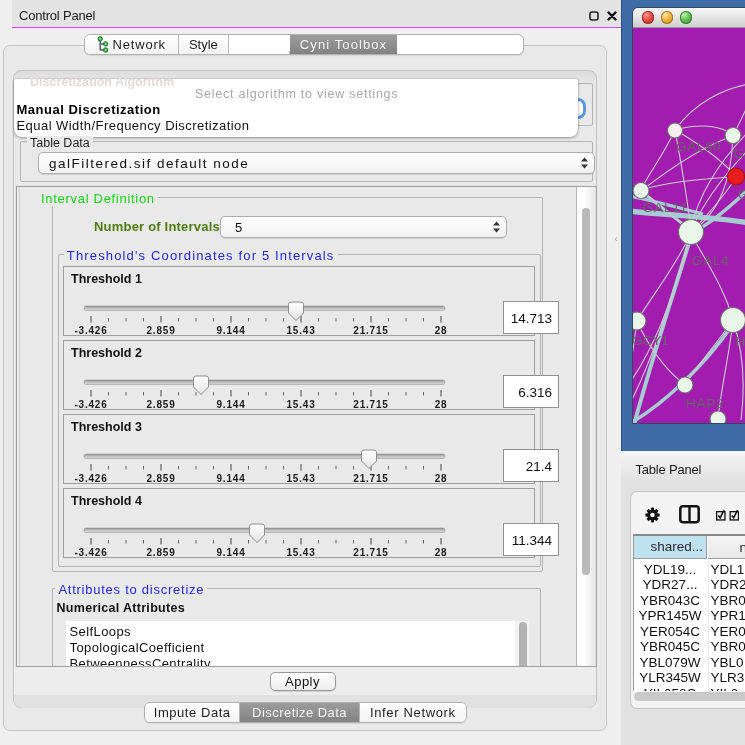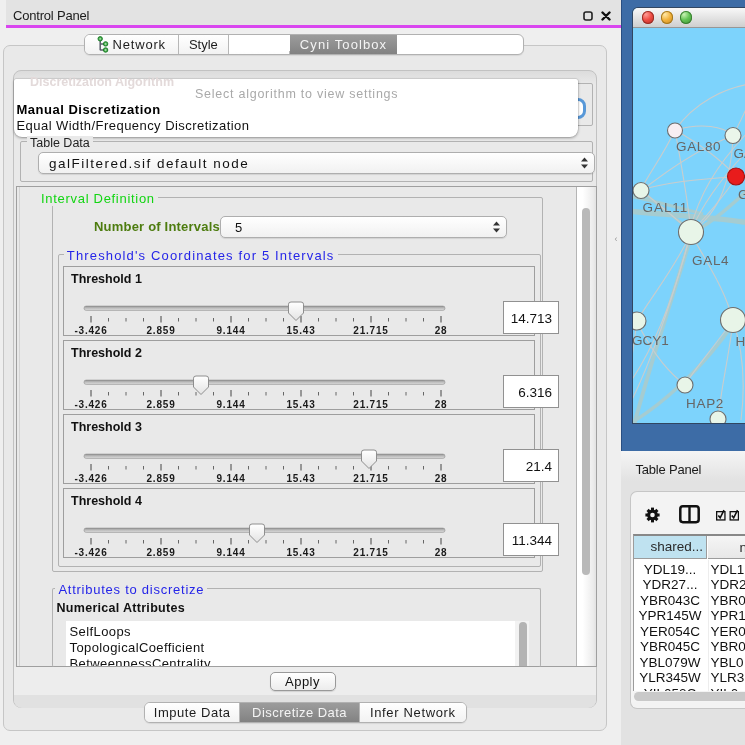--- a/index.html
+++ b/index.html
@@ -1,20 +1,20 @@
 <!DOCTYPE html>
 <html><head>
 <meta charset="utf-8">
 <style>
 * { margin:0; padding:0; box-sizing:border-box; }
 html,body { width:745px; height:745px; overflow:hidden; }
 body { font-family:"Liberation Sans", sans-serif; background:#efefef; position:relative; }
 .abs { position:absolute; }
 
-#titlebar { left:6px; top:0; width:616px; height:27.5px; background:#e3e3e3; border-bottom:3px solid #d946ef; }
+#titlebar { left:12px; top:0; width:616px; height:27.5px; background:#e3e3e3; border-bottom:1px solid #d946ef; }
 #titlebar .t { position:absolute; left:7px; top:7.5px; font-size:13px; color:#1a1a1a; letter-spacing:-0.2px; }
 #outerbox { left:2.5px; top:44.5px; width:604.5px; height:686px; border:1px solid #c6c6c6; border-radius:7px; background:#e9e9e9; }
 
 .seg { position:absolute; display:flex; background:#fff; border:1px solid #b1b1b1; border-radius:6px; overflow:hidden; box-shadow:0 1px 1px rgba(0,0,0,0.08); }
 .seg .s { height:100%; display:flex; align-items:center; justify-content:center; font-size:13px; color:#1c1c1c; border-right:1px solid #b7b7b7; background:linear-gradient(#ffffff,#f2f2f2); }
 .seg .s:last-child { border-right:none; }
 .seg .s.sel { background:linear-gradient(#9c9c9c,#828282); color:#f4f4f4; }
 
 #cyni { left:13px; top:69.5px; width:584px; height:638.5px; border:1px solid #c2c2c2; border-radius:8px; background:linear-gradient(#dcdcdc, #e4e4e4 8px, #e9e9e9 14px); }
 .groupbox { position:absolute; border:1px solid #b2b2b2; border-radius:2px; }
@@ -29,21 +29,21 @@
 .thr .vbox span { position:absolute; right:6px; top:50%; transform:translateY(-50%); font-size:13.5px; color:#111; }
 .thr svg.sl { position:absolute; left:0; top:0; }
 .ticklbl { position:absolute; font-size:10px; font-weight:bold; color:#1a1a1a; transform:translateX(-50%); letter-spacing:0.8px; }
 
 #popup { left:14px; top:79px; width:564px; height:57.5px; background:#fff; border-radius:2px 2px 8px 8px; box-shadow:0 1px 3px rgba(0,0,0,0.35), 0 0 0 0.5px rgba(0,0,0,0.12); }
 
 #attrlist { left:66px; top:620.5px; width:448.5px; height:45.8px; background:#fff; overflow:hidden; }
 #attrlist div { position:absolute; left:3.5px; font-size:13px; color:#111; letter-spacing:0.4px; }
 
 #bluezone { left:620.5px; top:0; width:124.5px; height:451px; background:#3d6ca6; border-left:1px solid #2a4f82; }
-#netwin { left:633px; top:8px; width:112px; height:415px; background:#7dd3fc; border-radius:5px 0 0 0; box-shadow:0 0 0 1px rgba(40,40,40,0.55); overflow:hidden; }
+#netwin { left:633px; top:8px; width:112px; height:415px; background:#a21caf; border-radius:5px 0 0 0; box-shadow:0 0 0 1px rgba(40,40,40,0.55); overflow:hidden; }
 #nettb { position:absolute; left:0; top:0; width:112px; height:19.5px; background:linear-gradient(#f8f8f8,#cfcfcf); border-bottom:1px solid #979797; }
 .tl { position:absolute; width:12.5px; height:12.5px; border-radius:50%; }
 #tablepanelbar { left:620.5px; top:451px; width:124.5px; height:30px; background:linear-gradient(#f5f5f5,#e2e2e2); }
 #tablepanelbar .t { position:absolute; left:15px; top:11px; font-size:13px; color:#1a1a1a; letter-spacing:-0.2px; }
 #tpbg { left:620.5px; top:481px; width:124.5px; height:264px; background:#e2e2e2; }
 #tpanel { left:629.5px; top:490.5px; width:122px; height:218px; background:#f3f3f3; border:1px solid #c6c6c6; border-radius:7px 0 0 7px; border-right:none; overflow:hidden; }
 </style>
 </head>
 <body>
 

